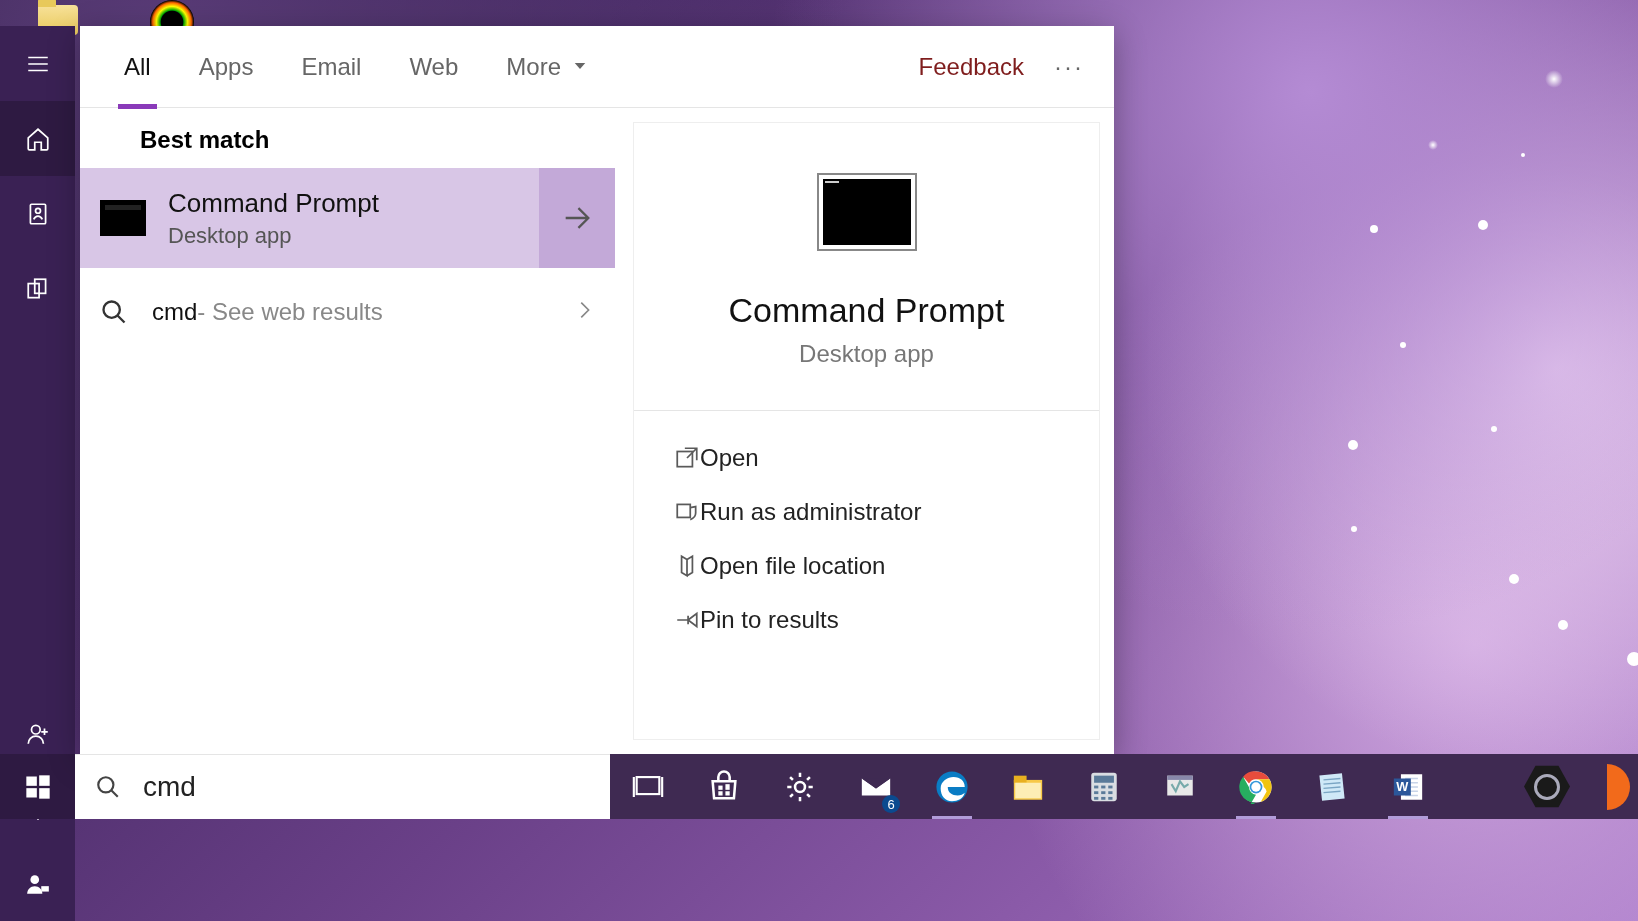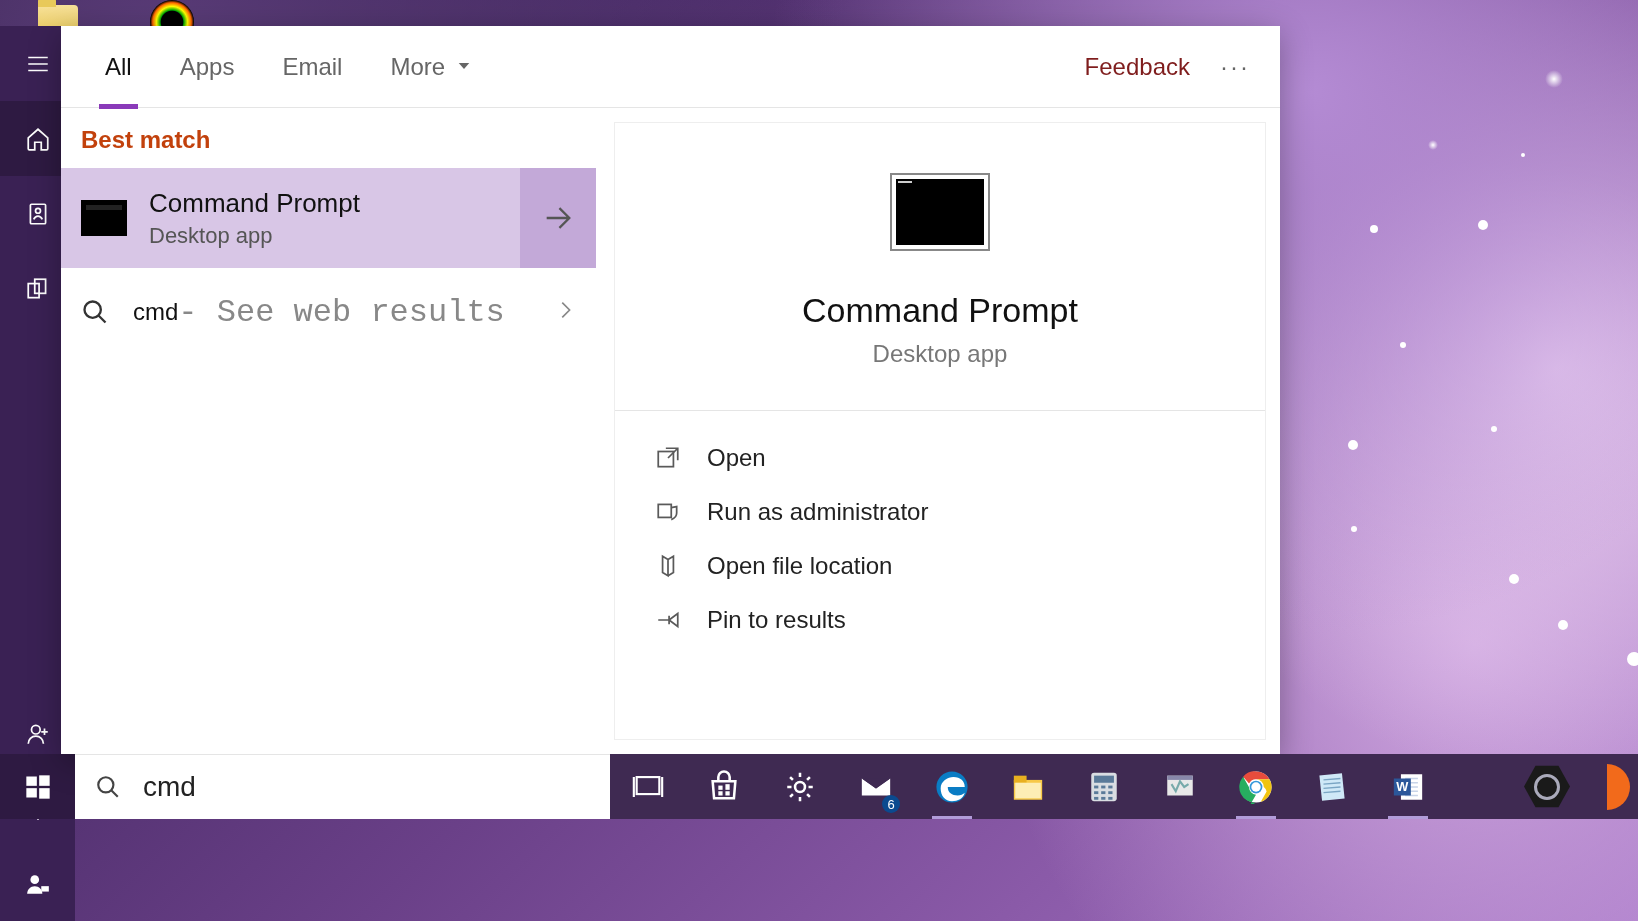--- a/index.html
+++ b/index.html
@@ -38,68 +38,68 @@
   background:#3a2154; display:flex; flex-direction:column; }
 .rail .top, .rail .bottom { display:flex; flex-direction:column; align-items:center; }
 .rail .top { gap:0; }
 .rail .bottom { margin-top:auto; gap:0; }
 .rail-btn { width:75px; height:75px; display:flex; align-items:center; justify-content:center;
   cursor:pointer; color:#fff; }
 .rail-btn.home { background:#2e1a42; }
 .rail svg { width:26px; height:26px; stroke:#fff; fill:none; stroke-width:1.6; }
 
 
-.panel { position:absolute; left:61px; top:26px; width:1219px; height:728px;
+.panel { position:absolute; left:80px; top:26px; width:1034px; height:728px;
   background:#fff; display:flex; flex-direction:column; box-shadow:0 8px 30px rgba(0,0,0,.3); }
 
 .tabs { height:82px; display:flex; align-items:center; padding:0 20px; border-bottom:1px solid #e5e5e5; }
 .tab { padding:0 24px; height:82px; display:flex; align-items:center; font-size:24px; color:#666;
   cursor:pointer; position:relative; }
 .tab.active { color:#111; }
 .tab.active::after { content:""; position:absolute; left:18px; right:18px; bottom:-1px; height:5px;
   background:#8a3ab9; }
 .tab .chev { margin-left:10px; }
 .tabs .spacer { flex:1; }
 .feedback { font-size:24px; color:#7f1d1d; padding:0 20px; cursor:pointer; }
 .more-menu { width:50px; text-align:center; font-size:24px; color:#666; cursor:pointer; letter-spacing:2px; }
 
 .body { flex:1; display:flex; min-height:0; }
 
 
 .results { width:535px; background:#fff; overflow:hidden; }
-.section-label { font-size:24px; font-weight:600; padding:18px 20px 14px; color:#c2410c; }
+.section-label { font-size:24px; font-weight:600; padding:18px 20px 14px; color:#000000;margin-left:40px; }
 .best-match { height:100px; display:flex; align-items:center; background:#d8c6e6; }
 .best-match .tile { width:46px; height:36px; margin:0 22px 0 20px; background:#000;
   box-shadow:inset 0 0 0 5px #000, inset 0 10px 0 0 #222; }
 .best-match .txt { flex:1; }
 .best-match .title { font-size:26px; color:#111; }
 .best-match .sub { font-size:22px; color:#555; margin-top:4px; }
 .best-match .arrow { width:76px; height:100px; background:#c3a9d8; display:flex;
   align-items:center; justify-content:center; cursor:pointer; }
 .best-match .arrow svg { width:34px; height:34px; stroke:#555; stroke-width:1.6; fill:none; }
 
 .sugg-row { height:88px; display:flex; align-items:center; padding:0 20px; cursor:pointer; }
 .sugg-row .mag { width:28px; height:28px; margin-right:24px; }
 .sugg-term { font-size:24px; color:#111; }
-.sugg-rest { font-size:32px; color:#888;font-family:Liberation Mono, monospace; }
+.sugg-rest { font-size:24px; color:#888; }
 .sugg-row .chevron { margin-left:auto; }
 .sugg-row .chevron svg { width:22px; height:22px; stroke:#888; stroke-width:1.8; fill:none; }
 
 
 .preview { flex:1; margin:14px 14px 14px 18px; background:#fff; border:1px solid #eee;
   display:flex; flex-direction:column; align-items:center; padding-top:50px; }
 .preview .bigtile { width:100px; height:78px; background:#000; border:2px solid #888;
   box-shadow:0 0 0 4px #fff inset; position:relative; }
 .preview .bigtile::before { content:""; position:absolute; top:6px; left:6px; width:14px; height:2px; background:#ccc; }
 .preview .ptitle { font-size:34px; color:#111; margin-top:40px; }
 .preview .psub  { font-size:24px; color:#777; margin-top:10px; }
 .preview .divider { width:100%; height:1px; background:#e5e5e5; margin:42px 0 20px; }
 .actions { width:100%; padding:0 40px; }
 .action { height:54px; display:flex; align-items:center; font-size:24px; color:#222;
-  cursor:pointer; gap:26px; }
+  cursor:pointer; }
 .action svg { width:26px; height:26px; stroke:#5a5a5a; fill:none; stroke-width:1.6; }
 
 
 .searchbar { position:absolute; left:75px; top:754px; width:535px; height:65px;
   background:#fff; border-top:1px solid #e5e5e5; display:flex; align-items:center; padding:0 20px; }
 .searchbar svg { width:26px; height:26px; stroke:#444; stroke-width:2; fill:none; margin-right:22px; }
 .searchbar input { border:none; outline:none; font-size:28px; color:#222; flex:1; background:transparent; }
 .startbtn { position:absolute; left:0; top:754px; width:75px; height:65px; background:#2e1a42;
   display:flex; align-items:center; justify-content:center; cursor:pointer; }
 .startbtn svg { width:28px; height:28px; fill:#fff; }
@@ -187,20 +187,21 @@
       <rect x="2" y="13" width="9" height="8"></rect>
       <rect x="13" y="13" width="9" height="9"></rect>
     </svg>
 </div>
 
 <div class="panel">
   <div class="tabs">
     <div class="tab active">All</div>
     <div class="tab">Apps</div>
     <div class="tab">Email</div>
+    <div class="tab">Web</div>
     <div class="tab">
       <span>More</span>
       <span class="chev">
         <svg width="18" height="18" viewBox="0 0 24 24" fill="#666">
             <path d="M5 8l7 8 7-8z"></path>
           </svg>
       </span>
     </div>
     <div class="spacer"></div>
     <div class="feedback">Feedback</div>

